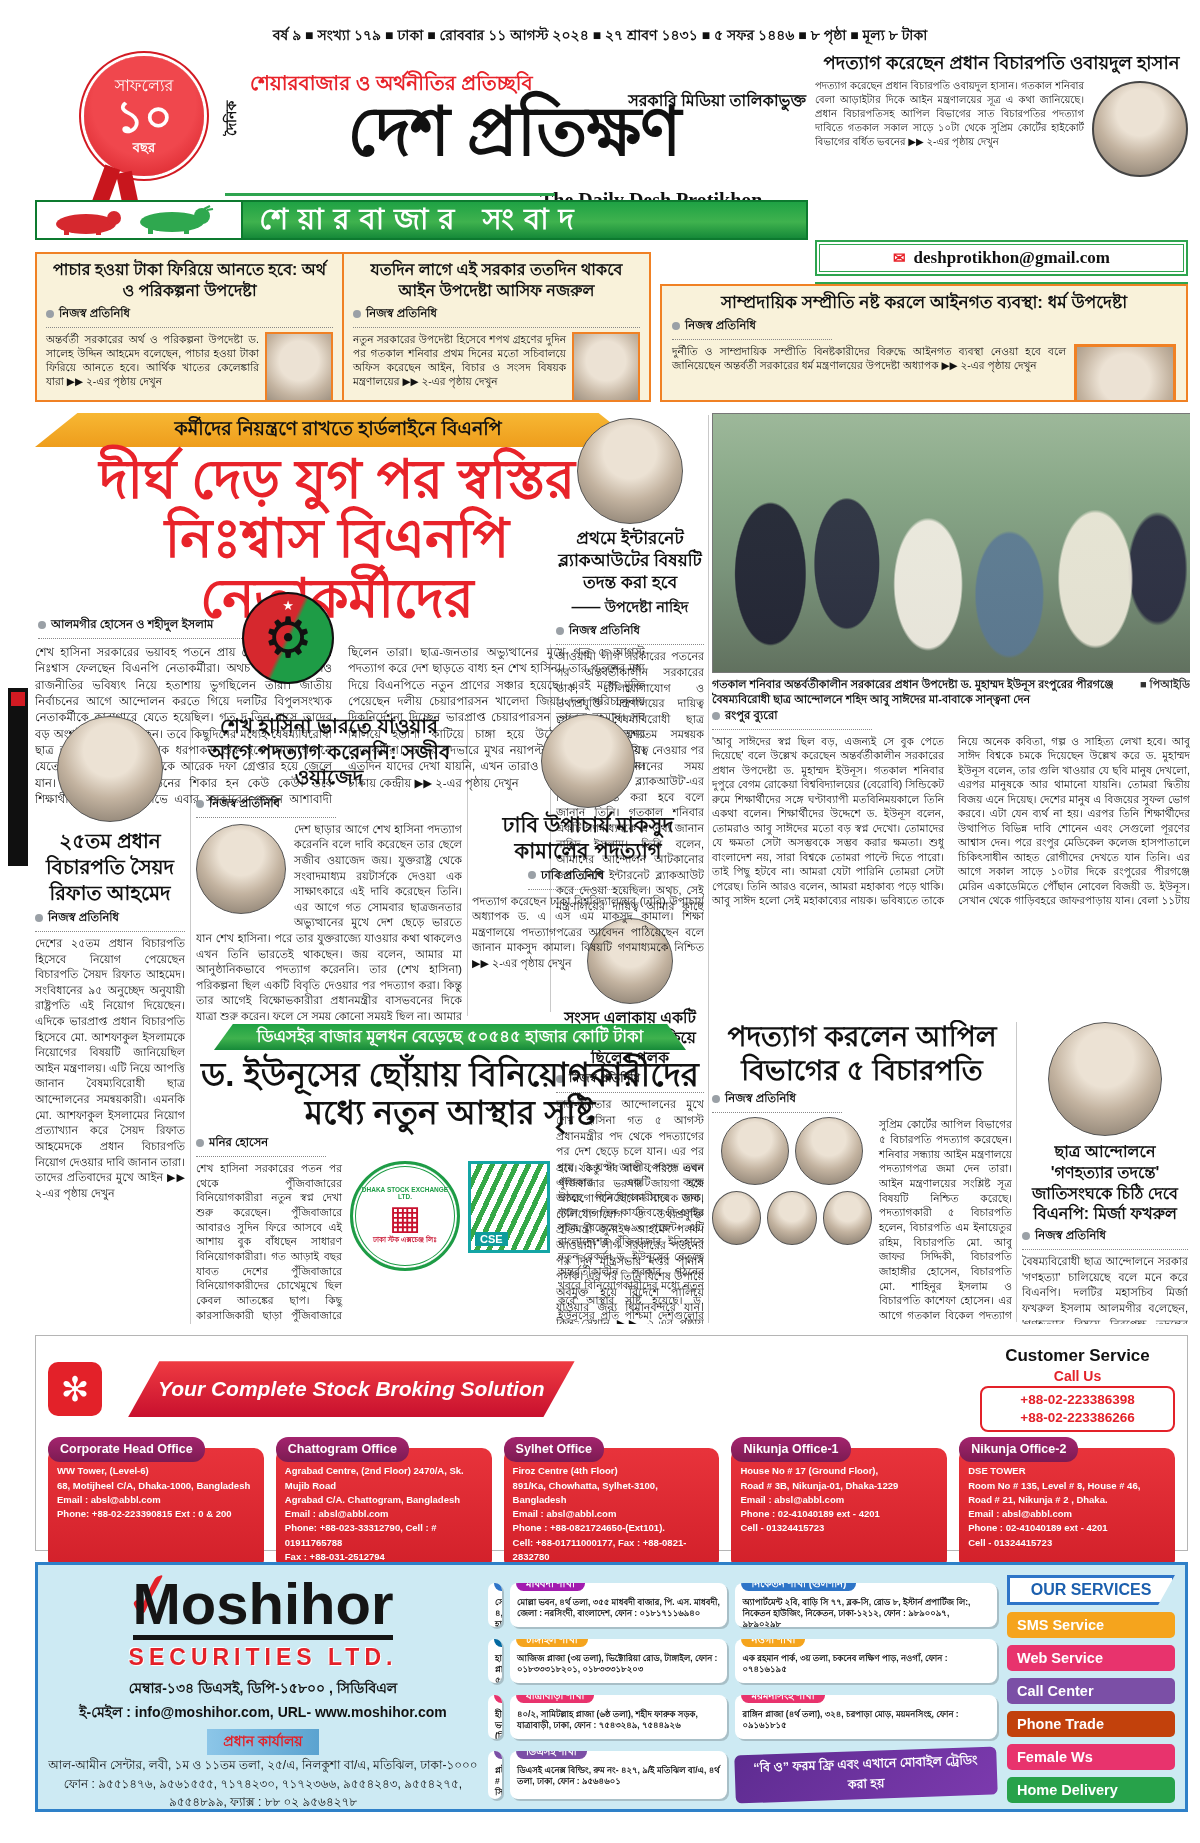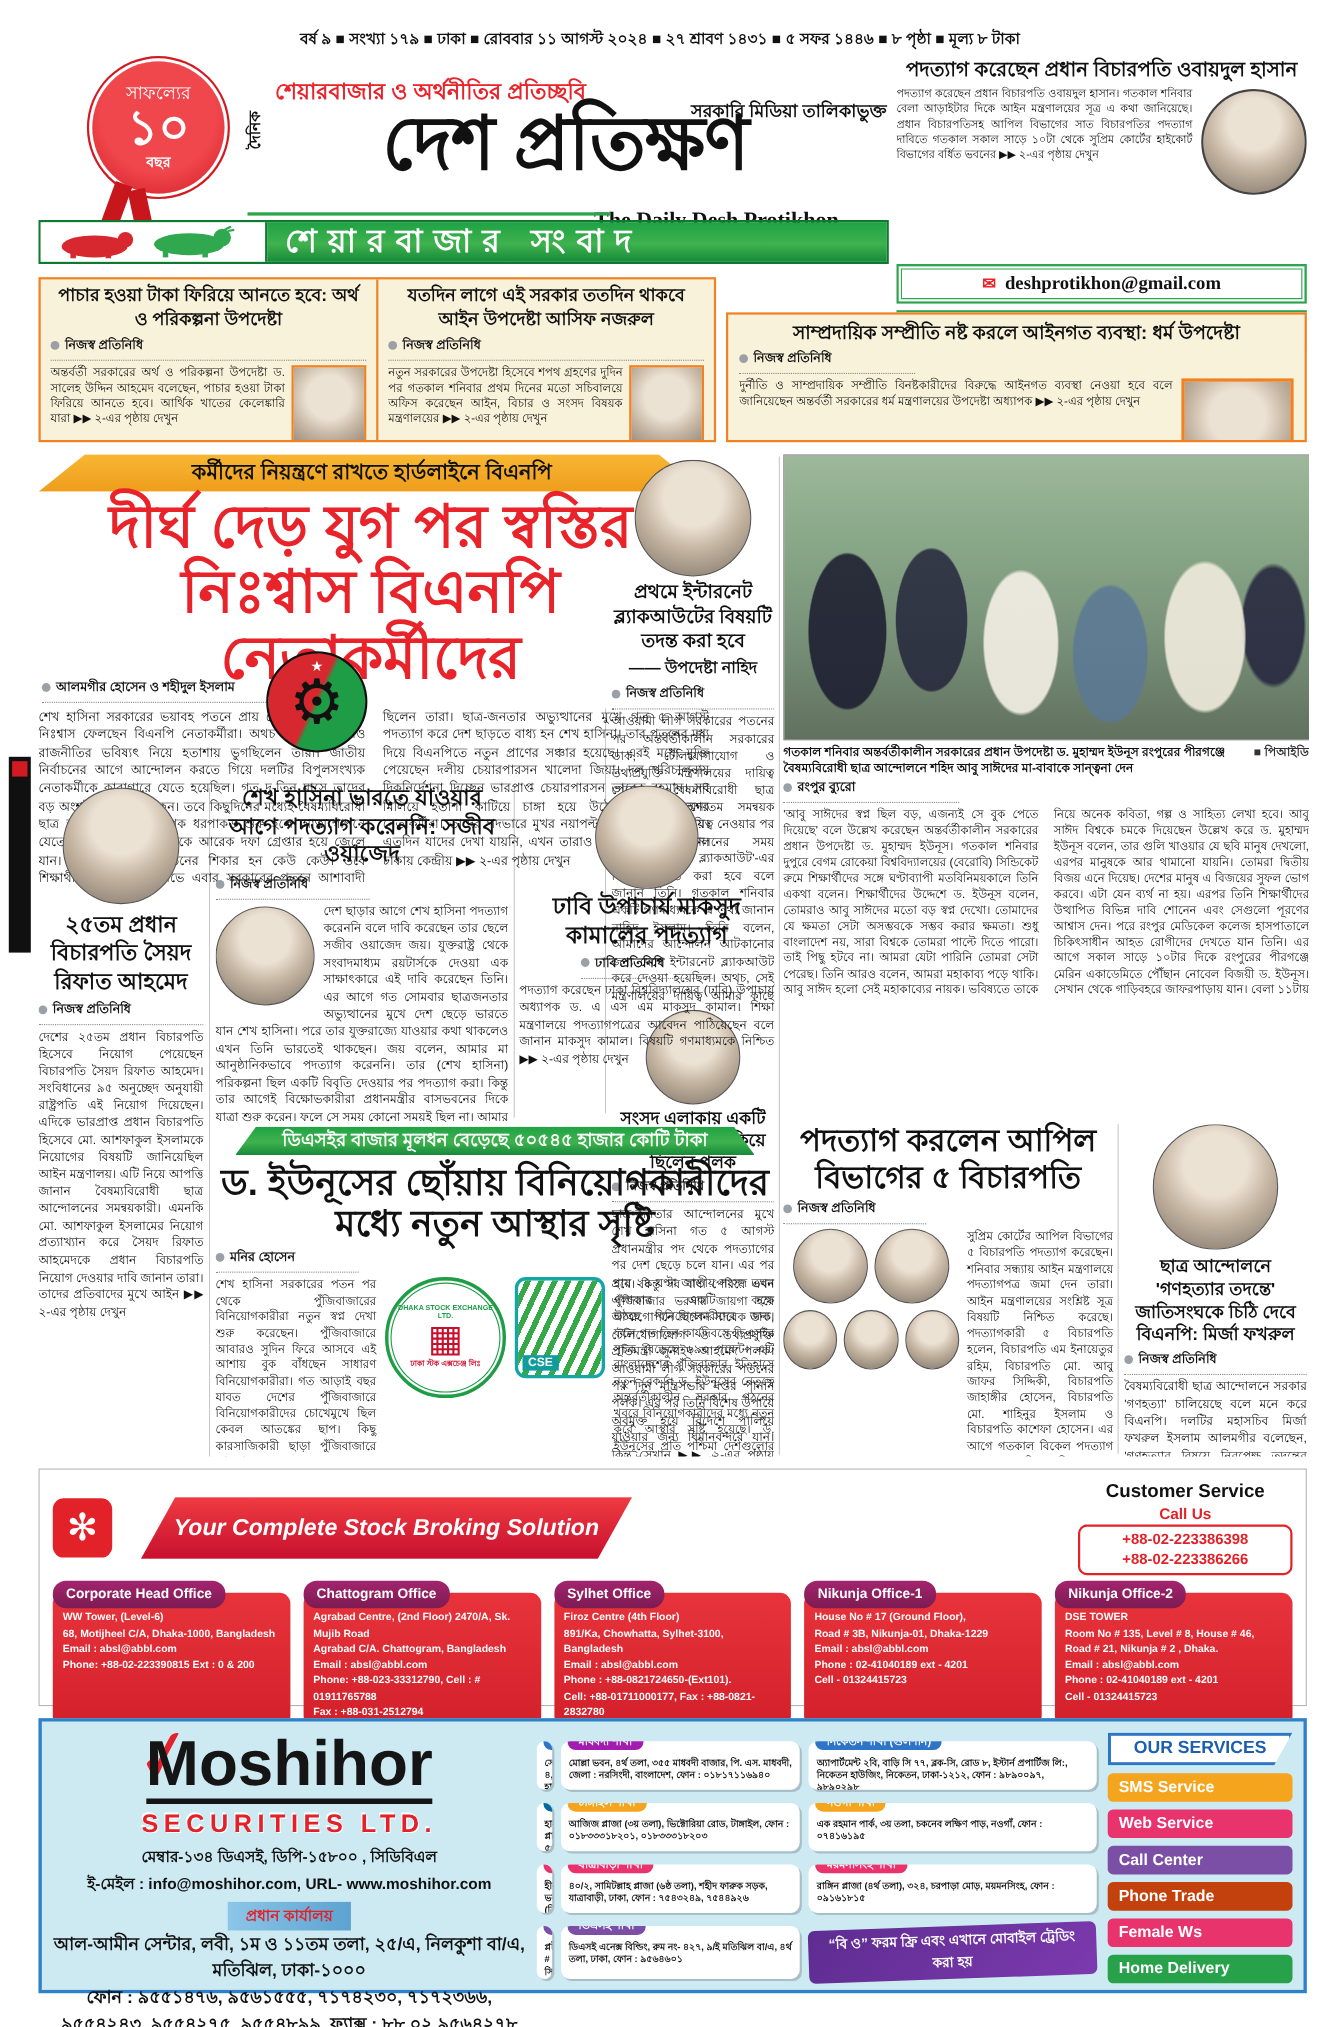--- a/index.html
+++ b/index.html
@@ -95,21 +95,21 @@
   .gbar{width:472px;margin:0 auto;height:26px;background:linear-gradient(180deg,#1fa244,#3fb24e 55%,#168a39);clip-path:polygon(4% 0,96% 0,100% 100%,0 100%);color:#fff;font-size:16.5px;font-weight:900;display:flex;align-items:center;justify-content:center;}
   .dse h2{margin:6px 0 2px;font-size:33px;font-weight:900;line-height:1.15;text-align:center;}
   .dse-row{display:flex;gap:8px;margin-top:2px;}
   .dse-c{font-size:10.5px;line-height:1.4;}
   .dse-c1{width:146px;}
   .dse-c2{flex:1;}
   .dselogo{width:104px;height:104px;border-radius:50%;background:#fff;border:3px solid #1e9c46;box-shadow:inset 0 0 0 2px #fff,inset 0 0 0 3px #1e9c46;display:flex;flex-direction:column;align-items:center;justify-content:center;text-align:center;}
   .dselogo .ring-txt{font-size:6.5px;font-weight:bold;color:#1e9c46;width:88px;}
   .dselogo .grid{font-size:34px;color:#c8102e;line-height:1;}
   .dselogo .bn-txt{font-size:7px;font-weight:bold;color:#c8102e;width:90px;}
-  .cselogo{width:76px;height:86px;border:3px solid #14a5a5;border-radius:10px;background:repeating-linear-gradient(115deg,#ffffff 0 6px,#35a847 6px 11px);position:relative;}
+  .cselogo{width:76px;height:86px;border:3px solid #14a5a5;border-radius:0;background:repeating-linear-gradient(115deg,#ffffff 0 6px,#35a847 6px 11px);position:relative;}
   .cse-tag{position:absolute;bottom:4px;left:4px;background:#0e9c9c;color:#fff;font-size:11px;font-weight:bold;padding:1px 5px;}
   
   .appeal{left:712px;top:1020px;width:300px;height:304px;overflow:hidden;}
   .appeal h2{margin:0 0 3px;font-size:28px;font-weight:900;line-height:1.2;text-align:center;}
   .ap-row{display:flex;gap:7px;}
   .judges{width:160px;}
   .jrow{display:flex;gap:6px;justify-content:center;margin-bottom:6px;}
   .j1{width:66px;height:66px;border-radius:50%;}
   .j2{width:52px;height:52px;border-radius:50%;}
   .ap-bd{flex:1;font-size:10.5px;line-height:1.4;}
@@ -135,21 +135,21 @@
   .office-pill{position:absolute;top:-11px;left:0;background:linear-gradient(180deg,#a4246e,#7c1b52);border-radius:12px;padding:3px 12px;font-size:12.5px;font-weight:bold;color:#fff;white-space:nowrap;}
   
   .mo{left:35px;top:1562px;width:1153px;height:250px;border:3px solid #2e80c8;background:#cdeaf3;padding:10px;display:flex;gap:10px;}
   .mo-left{width:430px;flex:0 0 auto;text-align:center;position:relative;}
   .mo-logo{font-size:58px;font-weight:900;color:#151515;line-height:1;display:inline-block;border-bottom:5px solid #151515;padding-bottom:2px;position:relative;}
   .mo-check{position:absolute;left:-10px;top:-16px;color:#e32129;font-size:64px;font-weight:900;transform:rotate(-10deg);}
   .mo-sec{font-size:23px;font-weight:900;color:#e32129;letter-spacing:5px;text-shadow:1px 1px 0 #fff,-1px -1px 0 #fff;margin-top:4px;}
   .mo-member{font-size:14px;font-weight:bold;margin-top:6px;}
   .mo-email{font-size:14px;font-weight:bold;}
   .mo-ho-bar{display:inline-block;background:linear-gradient(90deg,#8cc6e8,#5ba3d0);color:#e32129;font-size:14px;font-weight:bold;padding:1px 16px;margin-top:4px;}
-  .mo-addr{font-size:16px;font-weight:bold;line-height:1.45;margin-top:2px;}
+  .mo-addr{font-size:12px;font-weight:normal;line-height:1.45;margin-top:2px;}
   .mo-branches{flex:1;display:grid;grid-template-columns:repeat(1,1fr);grid-template-rows:repeat(4,1fr);grid-auto-flow:column;gap:12px 8px;align-content:start;padding-top:8px;}
   .branch{background:#fff;border-radius:8px;padding:10px 7px 4px;font-size:8.5px;font-weight:bold;line-height:1.3;position:relative;box-shadow:2px 2px 0 rgba(0,0,0,.18);overflow:hidden;}
   .branch-pill{position:absolute;top:-7px;left:6px;color:#fff;font-size:10px;font-weight:bold;padding:1px 10px;border-radius:8px;white-space:nowrap;}
   .branch-body{display:block;margin-top:4px;}
   .promo{background:linear-gradient(135deg,#5e2c91,#7c3aae);color:#fff;font-size:12.5px;font-weight:900;text-align:center;border-radius:6px;display:flex;align-items:center;justify-content:center;padding:4px 8px;transform:rotate(-2deg);}
   .mo-services{width:168px;flex:0 0 auto;}
   .svc-head{background:#fff;border:3px solid #2e75c8;color:#1b5fae;font-size:16px;font-weight:900;text-align:center;padding:3px 6px;clip-path:polygon(0 0,100% 0,90% 100%,0 100%);}
   .svc{margin-top:7px;color:#fff;font-size:14.5px;font-weight:900;padding:5px 10px;border-radius:5px;}
 </style>
 </head>

